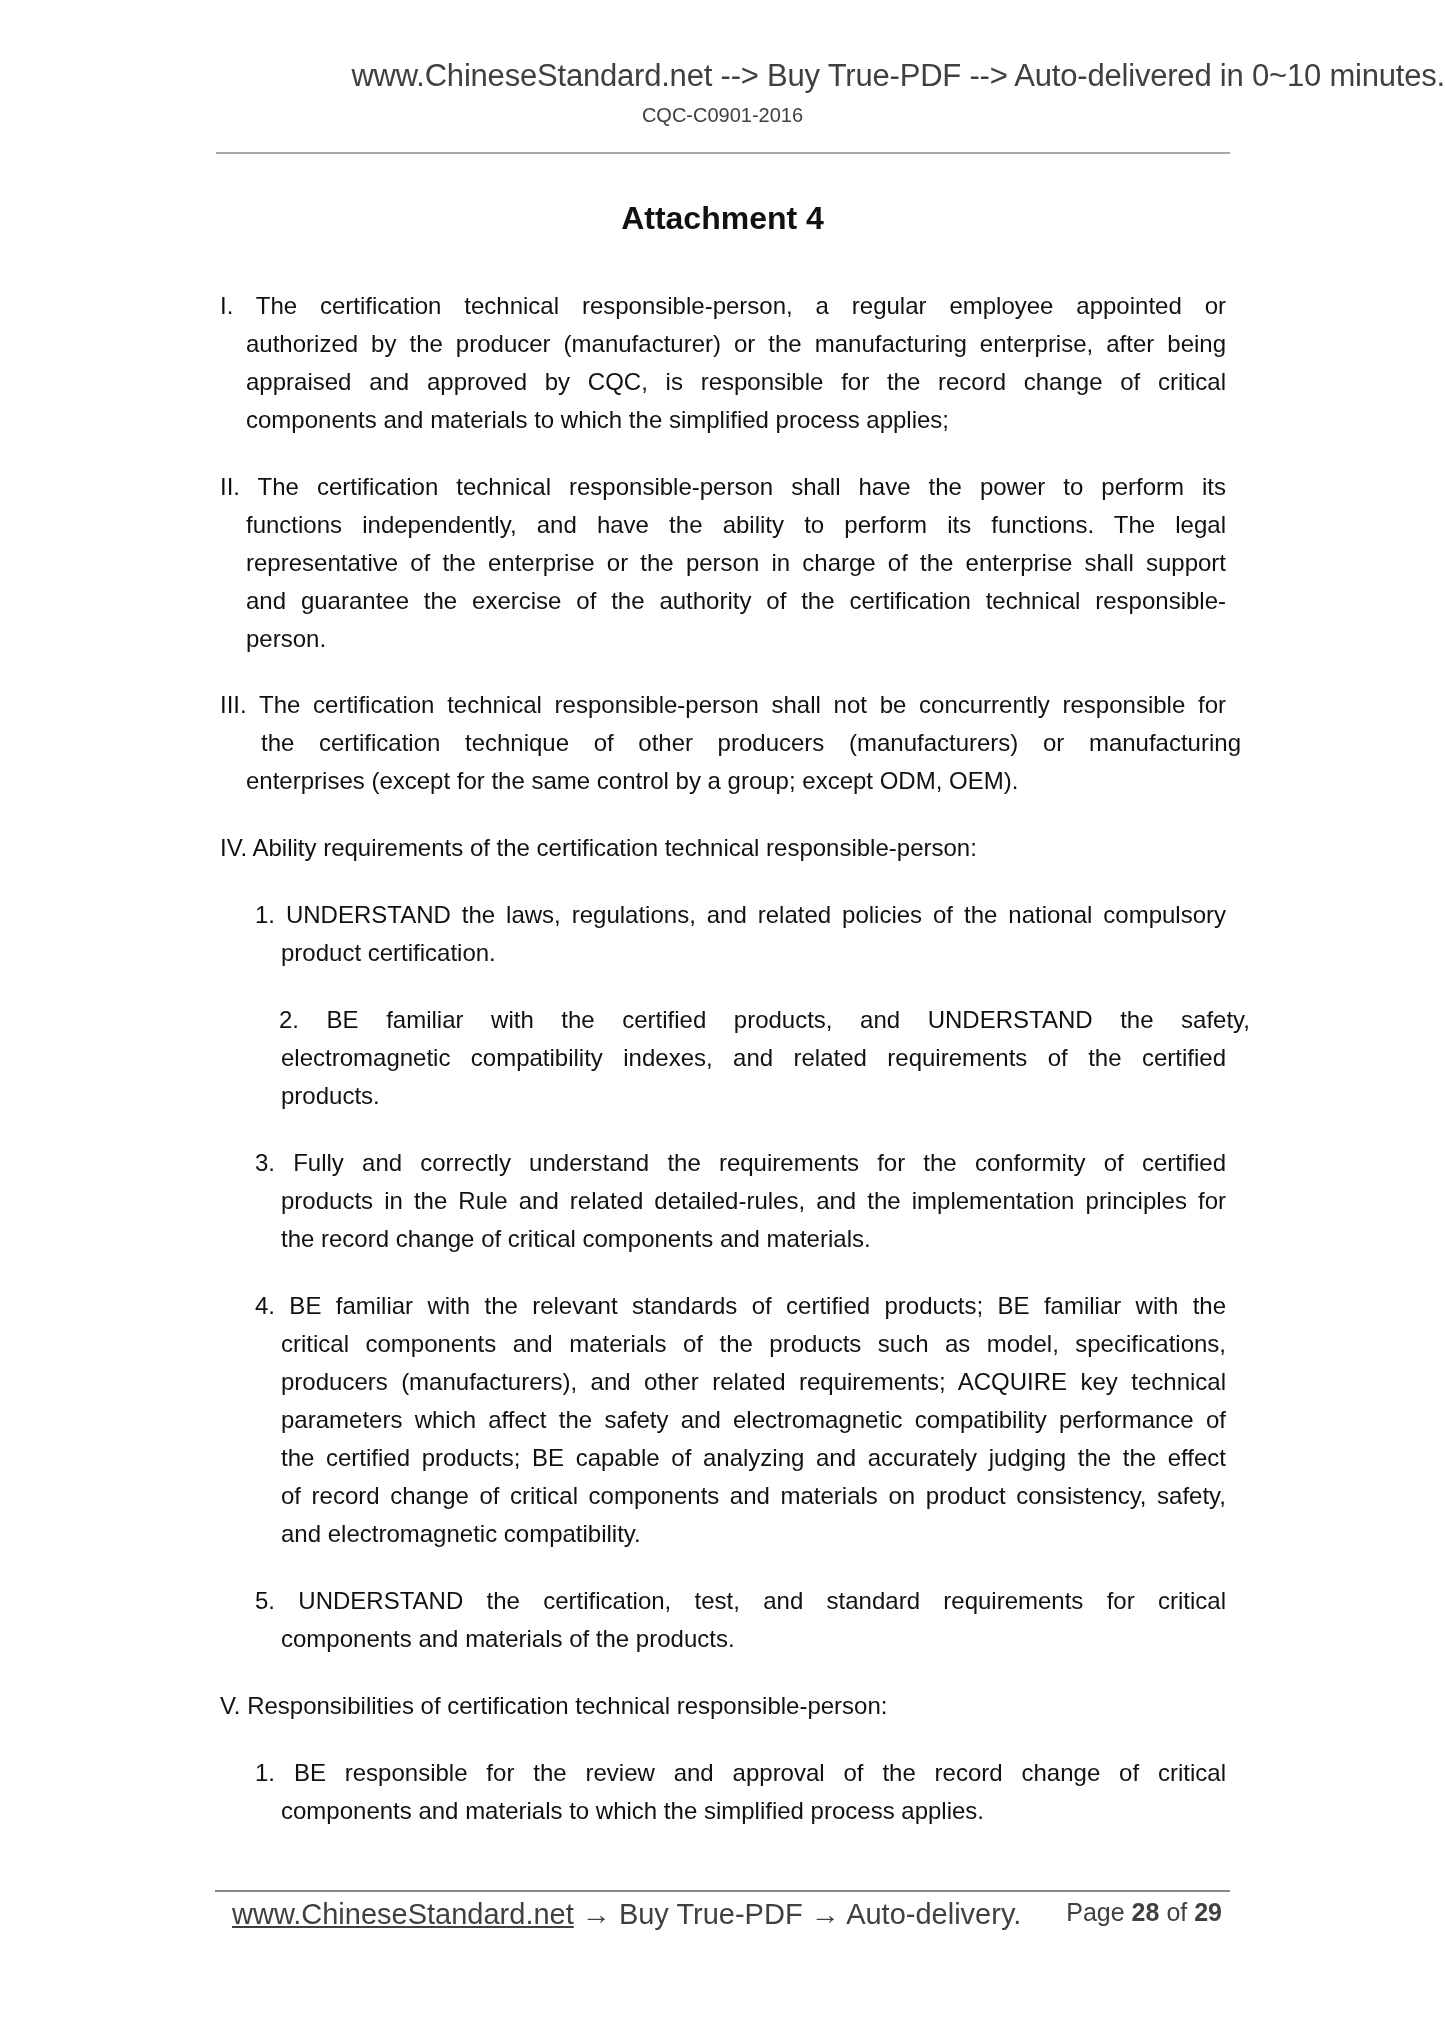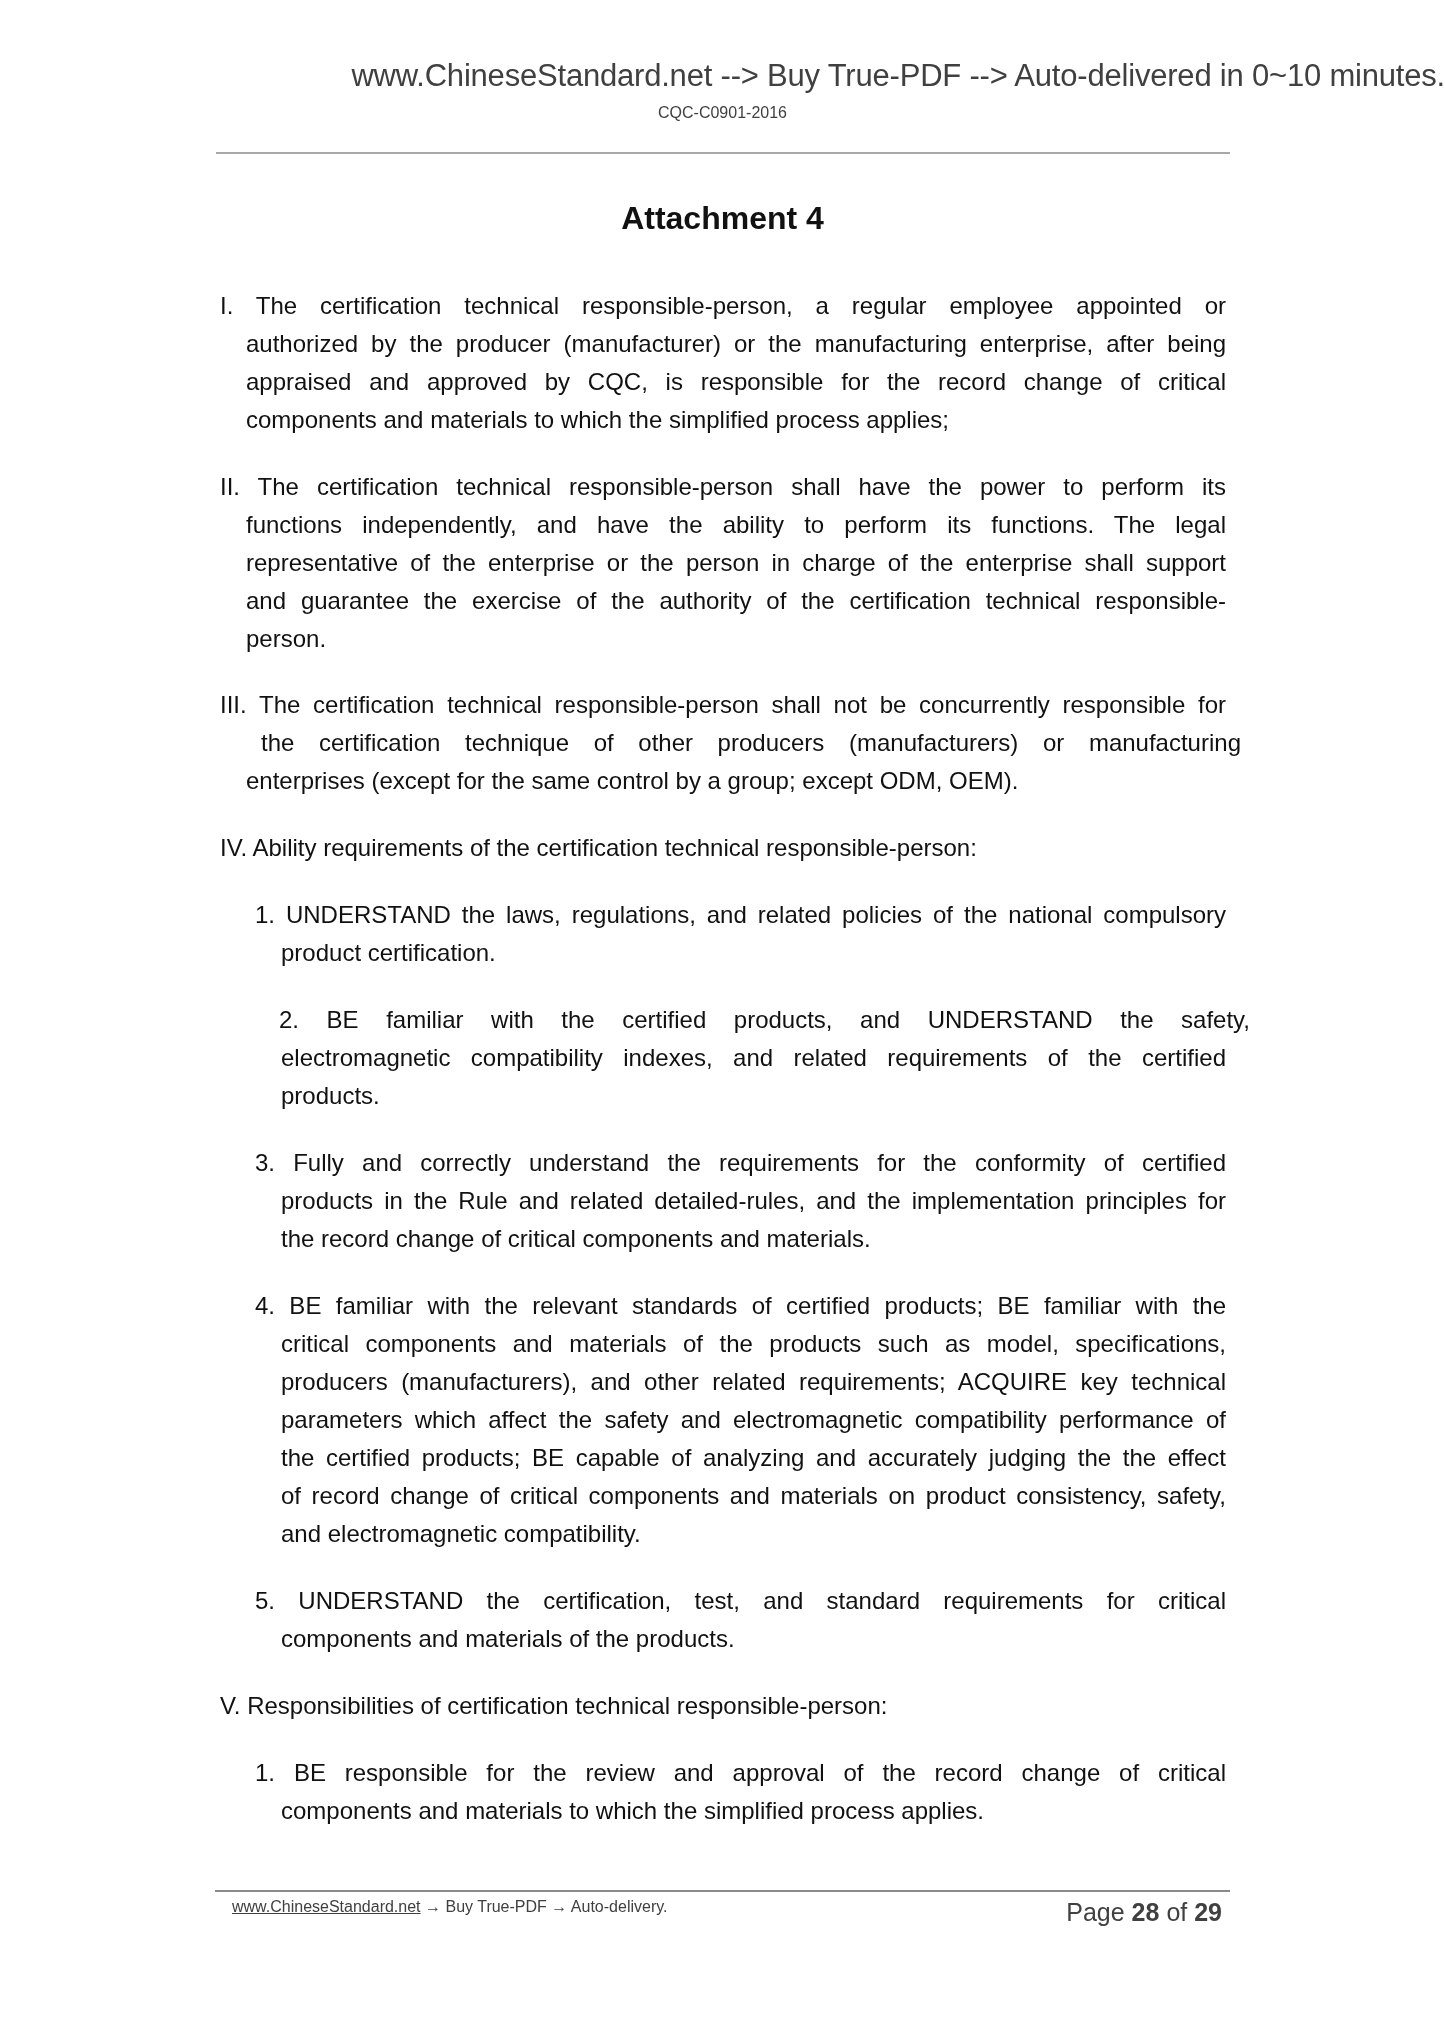--- a/index.html
+++ b/index.html
@@ -1,32 +1,32 @@
 <!DOCTYPE html>
 <html><head>
 <meta charset="utf-8">
 <style>
   html, body { margin: 0; padding: 0; background: #ffffff; }
   body { width: 1445px; height: 2044px; position: relative; overflow: hidden;
          font-family: "Liberation Sans", sans-serif; color: #111111; }
   .hdr-line1 { position: absolute; top: 58px; left: 0; width: 1445px; text-align: right;
                font-size: 31px; color: #404040; letter-spacing: -0.2px; }
   .hdr-line2 { position: absolute; top: 104px; left: 0; width: 1445px; text-align: center;
-               font-size: 16px; color: #404040; }
+               font-size: 20px; color: #404040; }
   .hdr-rule { position: absolute; top: 152px; left: 216px; width: 1014px; height: 0;
               border-top: 2px solid #a8a8a8; }
   .title { position: absolute; top: 200px; left: 0; width: 1445px; text-align: center;
            font-size: 32px; font-weight: bold; color: #111; }
   .body { position: absolute; top: 0; left: 0; width: 1445px; }
   .line { position: absolute; font-size: 24px; line-height: 30px; white-space: nowrap;
           color: #111; }
   .just { text-align: justify; text-align-last: justify; white-space: normal; }
   .ftr-rule { position: absolute; top: 1890px; left: 215px; width: 1015px; height: 0;
               border-top: 2px solid #8a8a8a; }
-  .ftr-left { position: absolute; top: 1898px; left: 232px; font-size: 16px; color: #404040; white-space: nowrap; }
+  .ftr-left { position: absolute; top: 1898px; left: 232px; font-size: 29px; color: #404040; white-space: nowrap; }
   .ftr-left .link { text-decoration: underline; color: #404040; }
   .ftr-right { position: absolute; top: 1898px; left: 1040px; width: 182px; font-size: 25px; color: #404040;
                white-space: nowrap; text-align: right; }
   .ftr-right b { font-weight: bold; }
 </style>
 </head>
 <body>
 
 <div>
   <div class="hdr-line1">www.ChineseStandard.net --&gt; Buy True-PDF --&gt; Auto-delivered in 0~10 minutes.</div>

